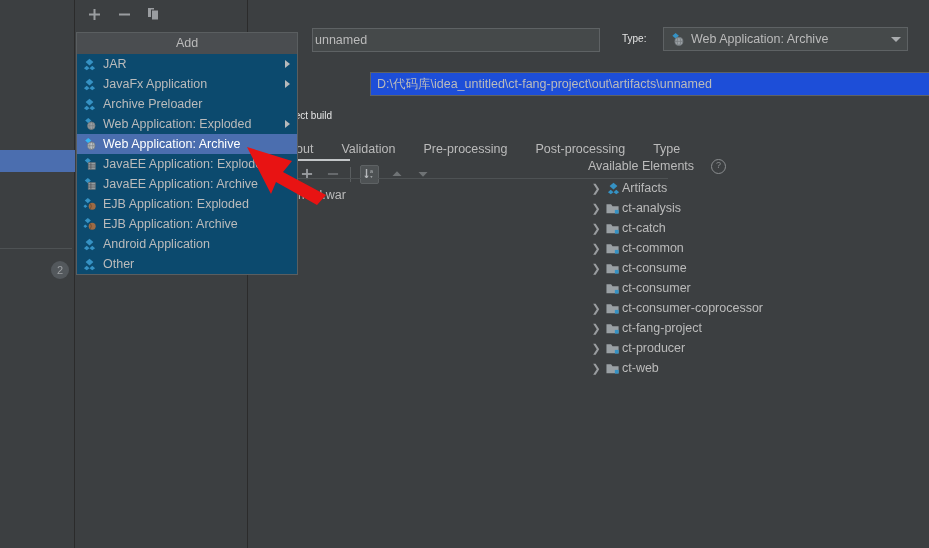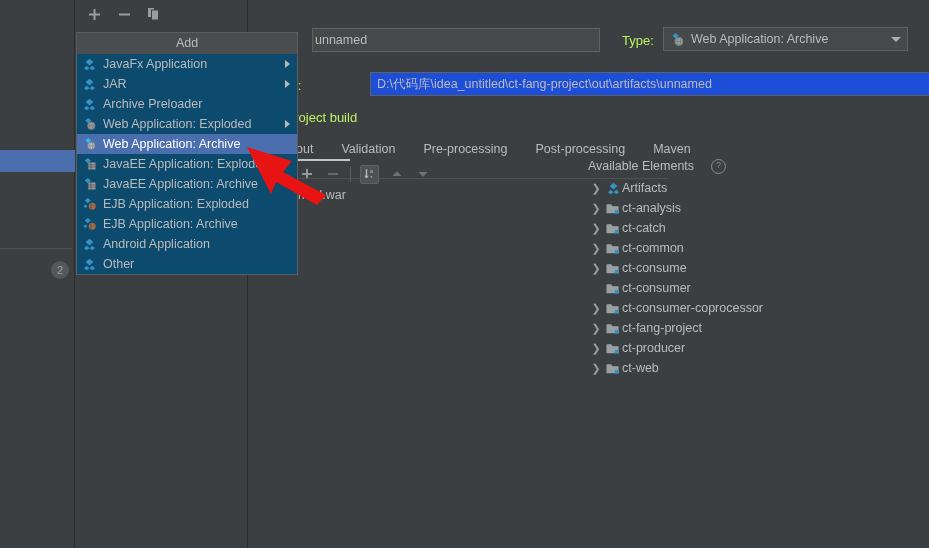--- a/index.html
+++ b/index.html
@@ -80,21 +80,21 @@
     border: 1px solid #5e6264;
     color: #bbbbbb;
     font-size: 12.5px;
     font-family: "Liberation Sans", sans-serif;
     padding: 0 2px;
     box-sizing: border-box;
     height: 24px;
     line-height: 22px;
     outline: none;
   }
-  .label-txt { color: #bef264; font-size: 13px; }
+  .label-txt { color: #e5e5e5; font-size: 10px; }
 
   .combo {
     height: 24px;
     background: #45494a;
     border: 1px solid #5e6264;
     box-sizing: border-box;
     display: flex; align-items: center;
     padding: 0 6px;
     color: #bbbbbb; font-size: 12.5px;
   }
@@ -272,21 +272,21 @@
 
     <div class="label-txt" style="position:absolute;left:0px;top:110px;">
       <span>ude in project build</span>
     </div>
 
     <div class="tabs">
       <div class="tab active">ut Layout</div>
       <div class="tab">Validation</div>
       <div class="tab">Pre-processing</div>
       <div class="tab">Post-processing</div>
-      <div class="tab">Maven</div>
+      <div class="tab">Type</div>
     </div>
     <div class="tab-underline"></div>
 
     <div class="inner-tb">
       <div class="itb-ico">
         <svg width="12" height="12" viewBox="0 0 13 13">
           <rect x="5.5" y="1" width="2" height="11" fill="#9a9da0"></rect>
           <rect x="1" y="5.5" width="11" height="2" fill="#9a9da0"></rect>
         </svg>
       </div>
@@ -442,33 +442,33 @@
     <div class="menu-title">Add</div>
 
     <div class="menu-item">
       <span class="m-ico">
         <svg width="13" height="13" viewBox="0 0 14 14">
           <path d="M7 0.7 L11.2 4.4 L7 8.1 L2.8 4.4 Z" fill="#3592c4"></path>
           <path d="M4 8.4 L7 11 L4 13.3 L1 11 Z" fill="#3592c4"></path>
           <path d="M10 8.4 L13 11 L10 13.3 L7 11 Z" fill="#3592c4"></path>
         </svg>
       </span>
-      <span>JavaFx Application</span>
+      <span>JAR</span>
       <span class="m-sub"></span>
     </div>
 
     <div class="menu-item">
       <span class="m-ico">
         <svg width="13" height="13" viewBox="0 0 14 14">
           <path d="M7 0.7 L11.2 4.4 L7 8.1 L2.8 4.4 Z" fill="#3592c4"></path>
           <path d="M4 8.4 L7 11 L4 13.3 L1 11 Z" fill="#3592c4"></path>
           <path d="M10 8.4 L13 11 L10 13.3 L7 11 Z" fill="#3592c4"></path>
         </svg>
       </span>
-      <span>JAR</span>
+      <span>JavaFx Application</span>
       <span class="m-sub"></span>
     </div>
 
     <div class="menu-item">
       <span class="m-ico">
         <svg width="13" height="13" viewBox="0 0 14 14">
           <path d="M7 0.7 L11.2 4.4 L7 8.1 L2.8 4.4 Z" fill="#3592c4"></path>
           <path d="M4 8.4 L7 11 L4 13.3 L1 11 Z" fill="#3592c4"></path>
           <path d="M10 8.4 L13 11 L10 13.3 L7 11 Z" fill="#3592c4"></path>
         </svg>

